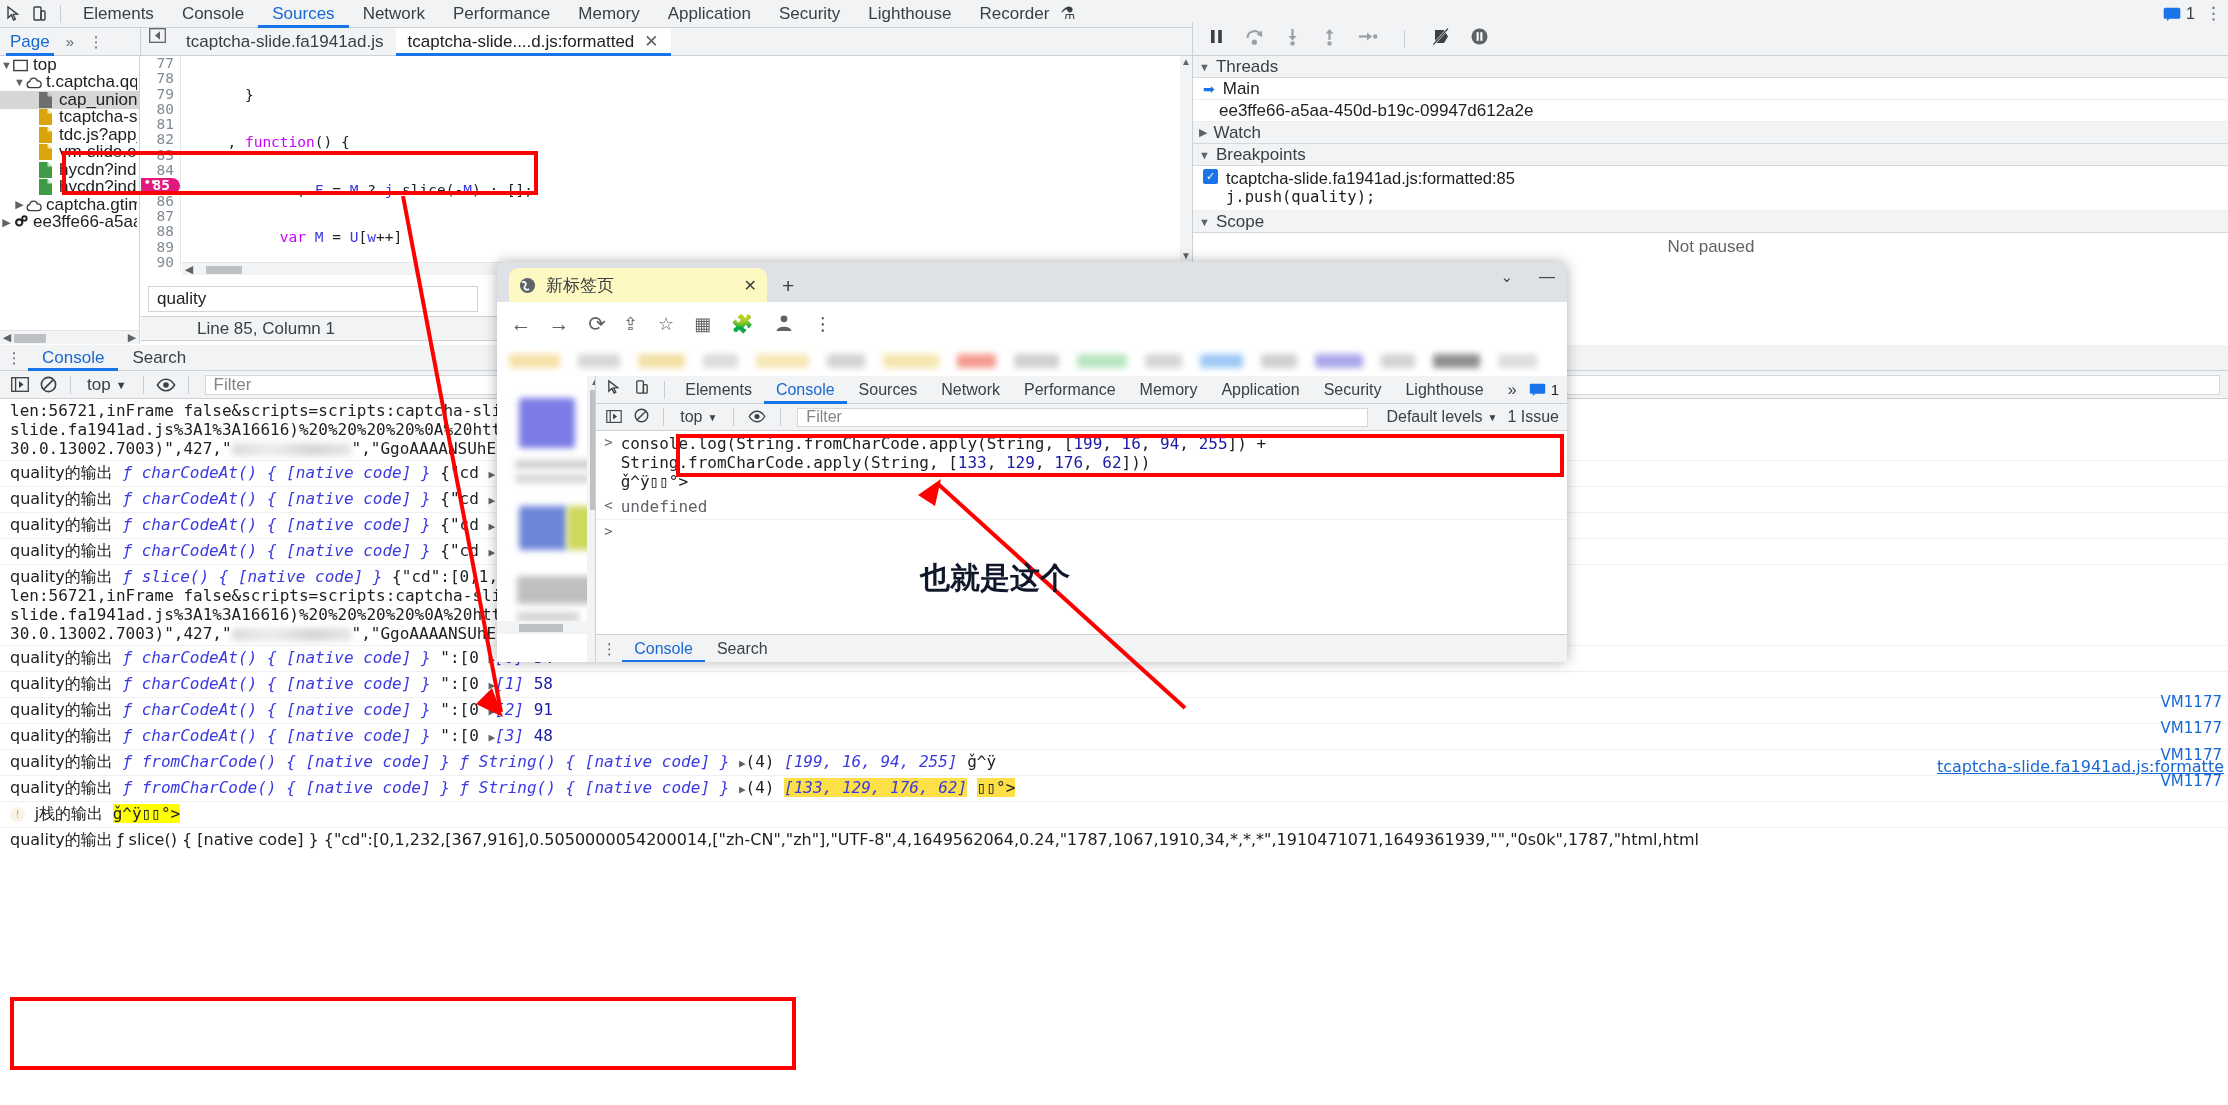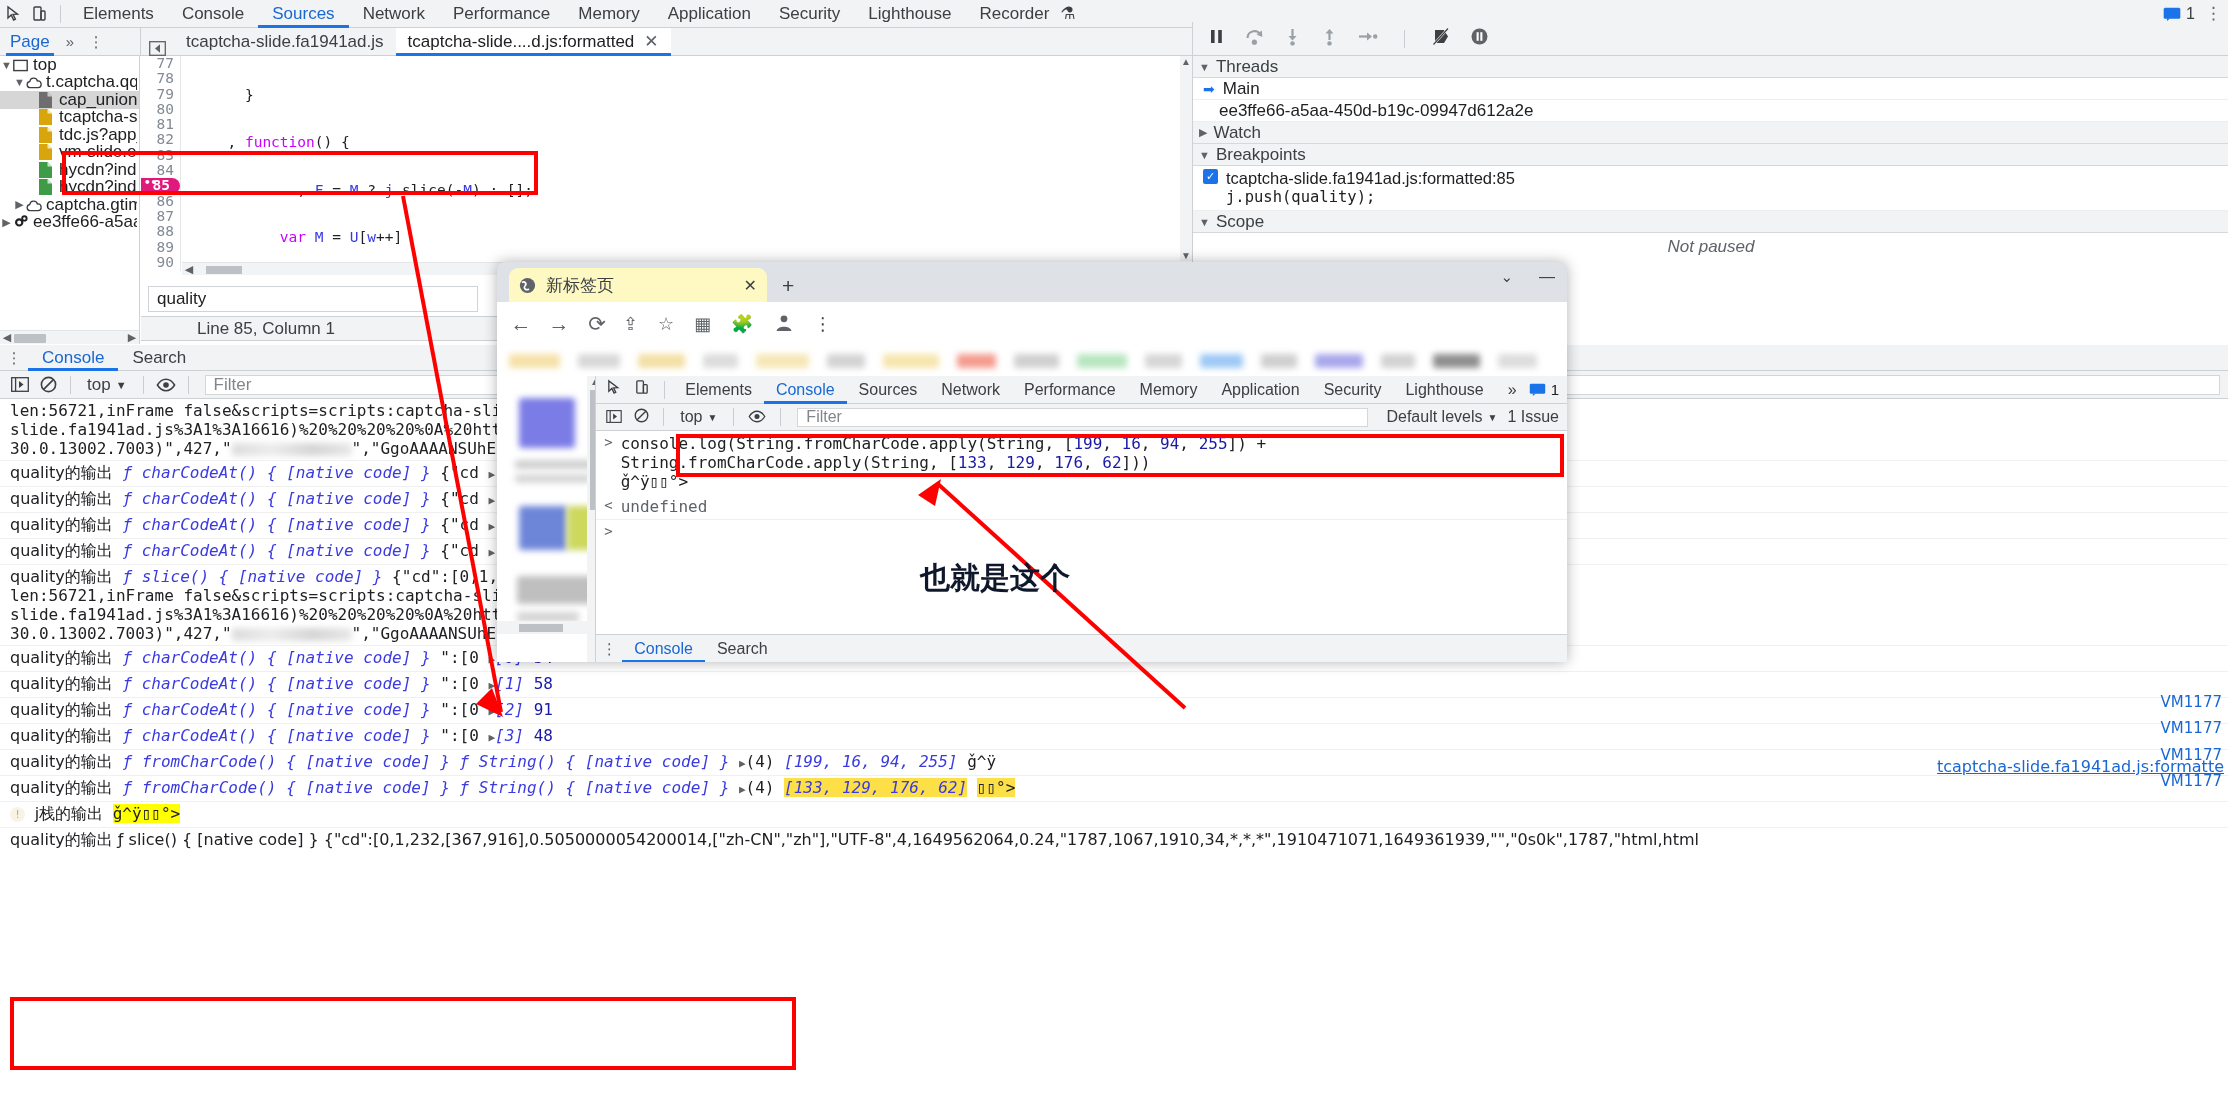--- a/index.html
+++ b/index.html
@@ -35,21 +35,21 @@
   
   .dt-row2 {
     position:absolute; left:0; top:28px; width:2228px; height:28px;
     background:#f1f3f4; border-bottom:1px solid #cdd1d4; display:flex; align-items:center;
   }
   .nav-pane-head { width:140px; height:28px; display:flex; align-items:center; gap:12px; padding-left:6px; }
   .nav-pane-head .lbl { font-size:17px; color:#1967d2; box-shadow: inset 0 -3px 0 #1a73e8; height:28px; line-height:28px; padding:0 4px;}
   .chev-dbl { font-size:15px; color:#5f6368; }
   .kebab { letter-spacing:0; font-size:15px; color:#5f6368; width:20px; text-align:center; }
   .file-tabs { display:flex; align-items:stretch; height:28px; border-left:1px solid #cdd1d4; }
-  .file-tab { padding:0 12px; height:28px; line-height:28px; font-size:17px; color:#3c4043; white-space:nowrap; display:flex; align-items:flex-end; gap:10px;}
+  .file-tab { padding:0 12px; height:28px; line-height:28px; font-size:17px; color:#3c4043; white-space:nowrap; display:flex; align-items:flex-start; gap:10px;}
   .file-tab.active { background:#fff; color:#202124; box-shadow: inset 0 -3px 0 #1a73e8; }
   .tab-x { color:#5f6368; font-size:17px; }
 
   
   .navigator {
     position:absolute; left:0; top:56px; width:140px; height:274px;
     background:#fff; border-right:1px solid #cdd1d4; overflow:hidden; font-size:17px;
   }
   .tree-row { display:flex; align-items:center; height:17.5px; white-space:nowrap; padding-right:2px; }
   .tree-row.sel { background:#d6d6d6; }
@@ -133,21 +133,21 @@
   }
   .sb-item { height:22px; display:flex; align-items:center; gap:8px; padding-left:10px; font-size:17px; border-bottom:1px solid #eceeef;}
   .sb-item.indent { padding-left:26px; }
   .tri { font-size:11px; color:#5f6368; }
   .arrow-blue { color:#1a73e8; font-size:14px; }
   .chkbox {
     width:15px; height:15px; background:#1a73e8; border-radius:2px;
     display:flex; align-items:center; justify-content:center; color:#fff; font-size:11px; flex:0 0 15px;
   }
   .bp-code { font-family:"DejaVu Sans Mono","Liberation Mono",monospace; font-size:15.5px; color:#202124; }
-  .not-paused { height:28px; display:flex; align-items:center; justify-content:center; font-style:italic; color:#5f6368; font-size:17px;}
+  .not-paused { height:28px; display:flex; align-items:center; justify-content:center; color:#5f6368; font-size:17px;}
 
   
   .drawer-tabs {
     position:absolute; left:0; top:345px; width:2228px; height:26px;
     background:#f1f3f4; border-bottom:1px solid #cdd1d4; display:flex; align-items:center;
   }
   .drawer-tab { padding:0 14px; height:26px; line-height:26px; font-size:17px; color:#3c4043; }
   .drawer-tab.active { color:#1967d2; box-shadow: inset 0 -3px 0 #1a73e8; }
   .console-toolbar {
     position:absolute; left:0; top:371px; width:2228px; height:28px;

